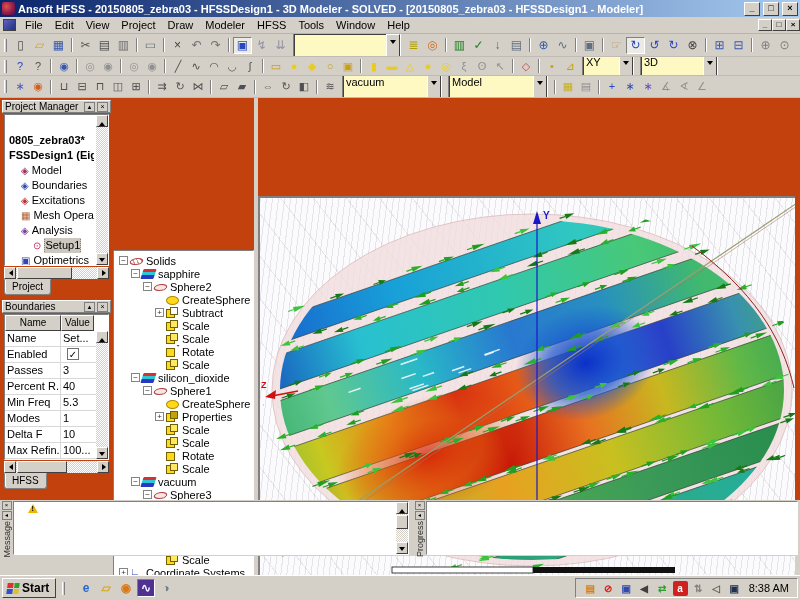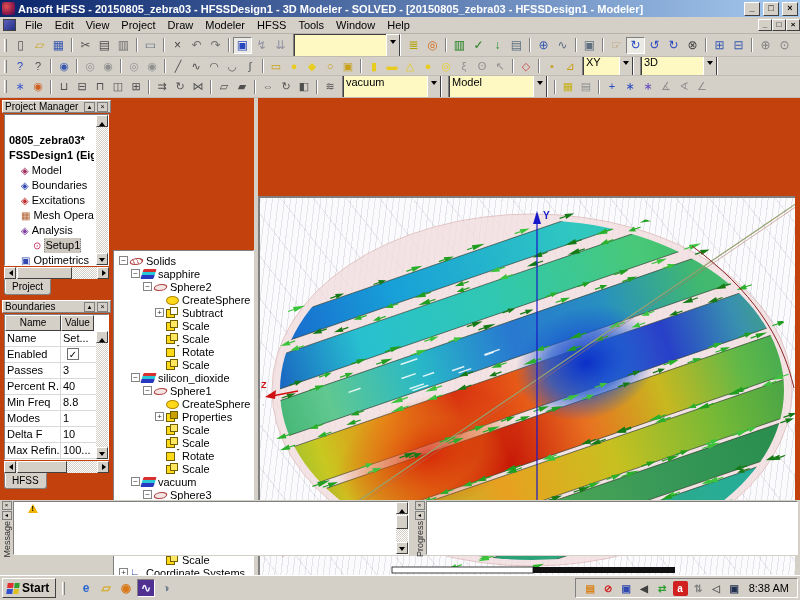--- a/index.html
+++ b/index.html
@@ -535,21 +535,21 @@
           <div class="prow">
             <span class="pn">Passes</span>
             <span class="pv">3</span>
           </div>
           <div class="prow">
             <span class="pn">Percent R...</span>
             <span class="pv">40</span>
           </div>
           <div class="prow">
             <span class="pn">Min Freq</span>
-            <span class="pv">8.8</span>
+            <span class="pv">5.3</span>
           </div>
           <div class="prow">
             <span class="pn">Modes</span>
             <span class="pv">1</span>
           </div>
           <div class="prow">
             <span class="pn">Delta F</span>
             <span class="pv">10</span>
           </div>
           <div class="prow">

